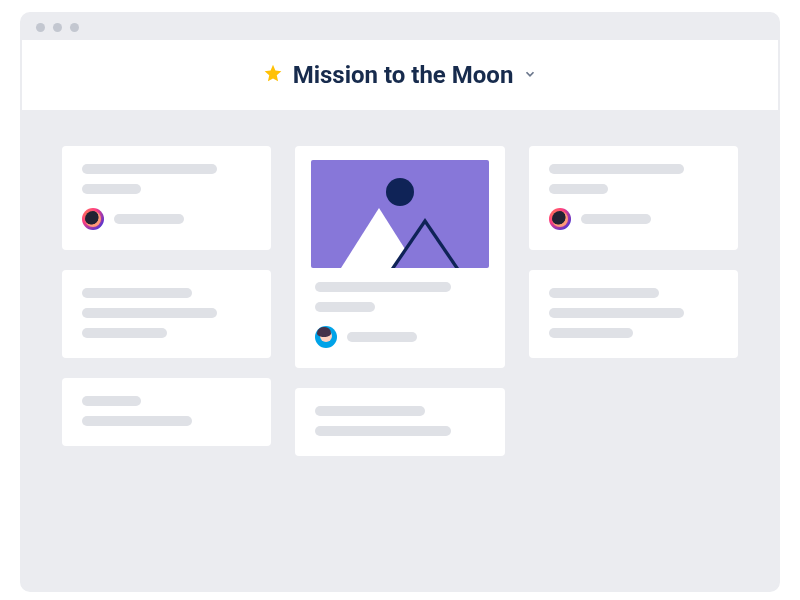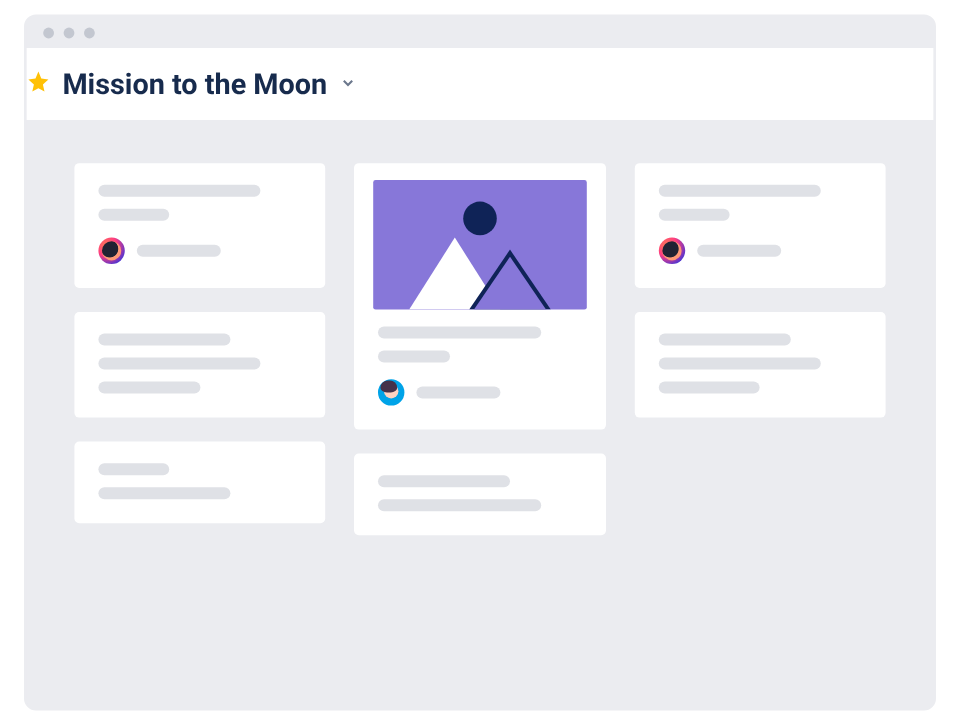--- a/index.html
+++ b/index.html
@@ -30,23 +30,24 @@
     align-items: center;
     padding-left: 14px;
     gap: 8px;
   }
   .traffic-dot {
     width: 9px; height: 9px; border-radius: 50%;
     background: #c3c7d0;
   }
   .header {
     background: #ffffff;
-    height: 60px;
+    height: 70px;
     display: flex;
     align-items: center;
+    justify-content: center;
     gap: 10px;
   }
   .star-icon { width: 20px; height: 20px; color: #ffc107; }
   .board-title {
     font-size: 24px;
     font-weight: 700;
     color: #172b4d;
   }
   .chevron-icon { width: 14px; height: 14px; color: #6b778c; }
   .board-body {

